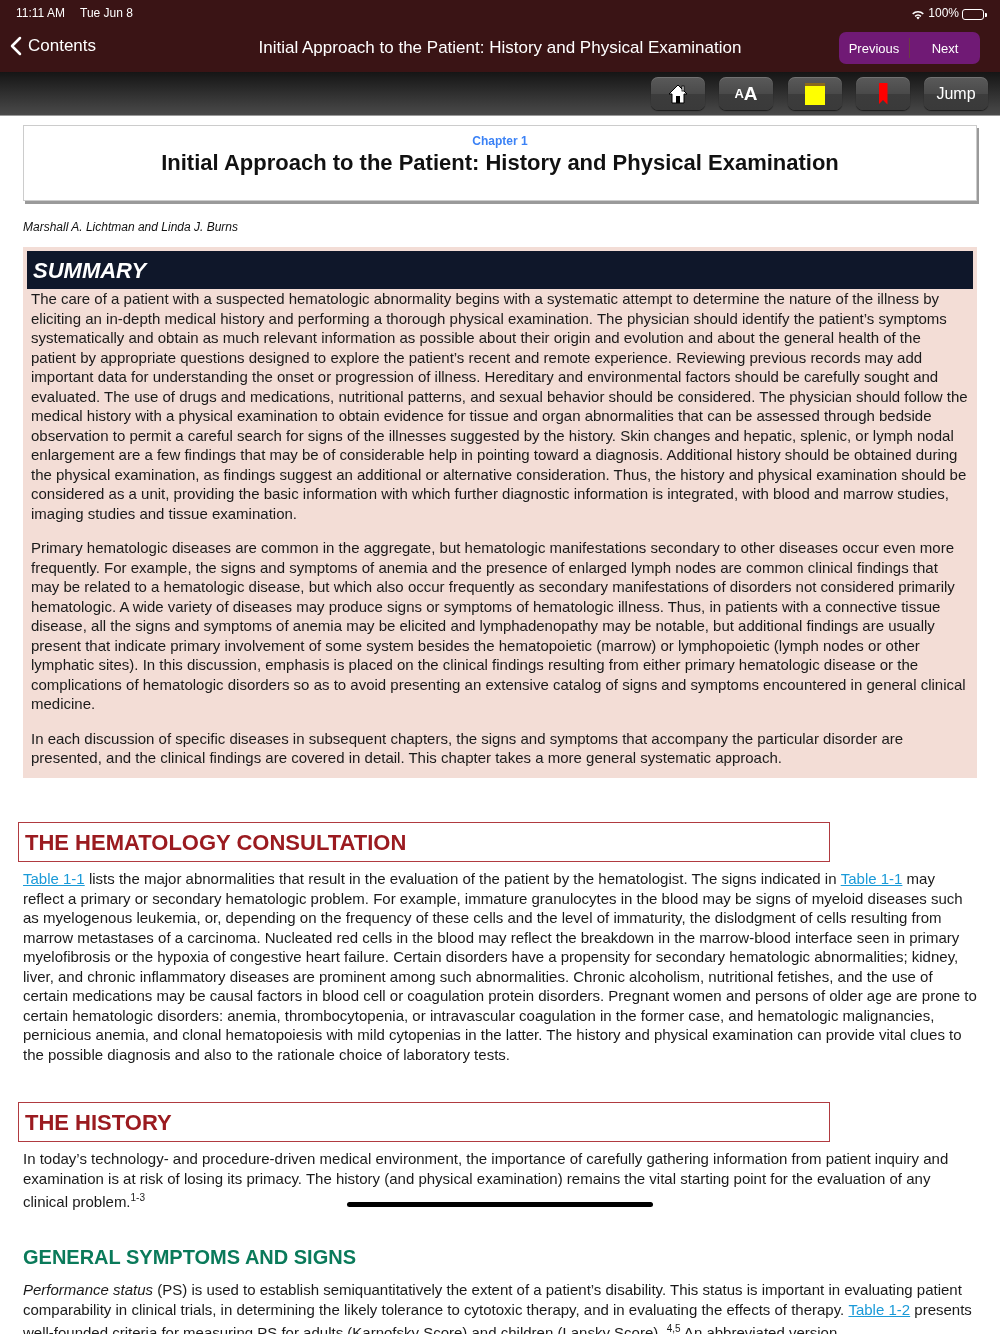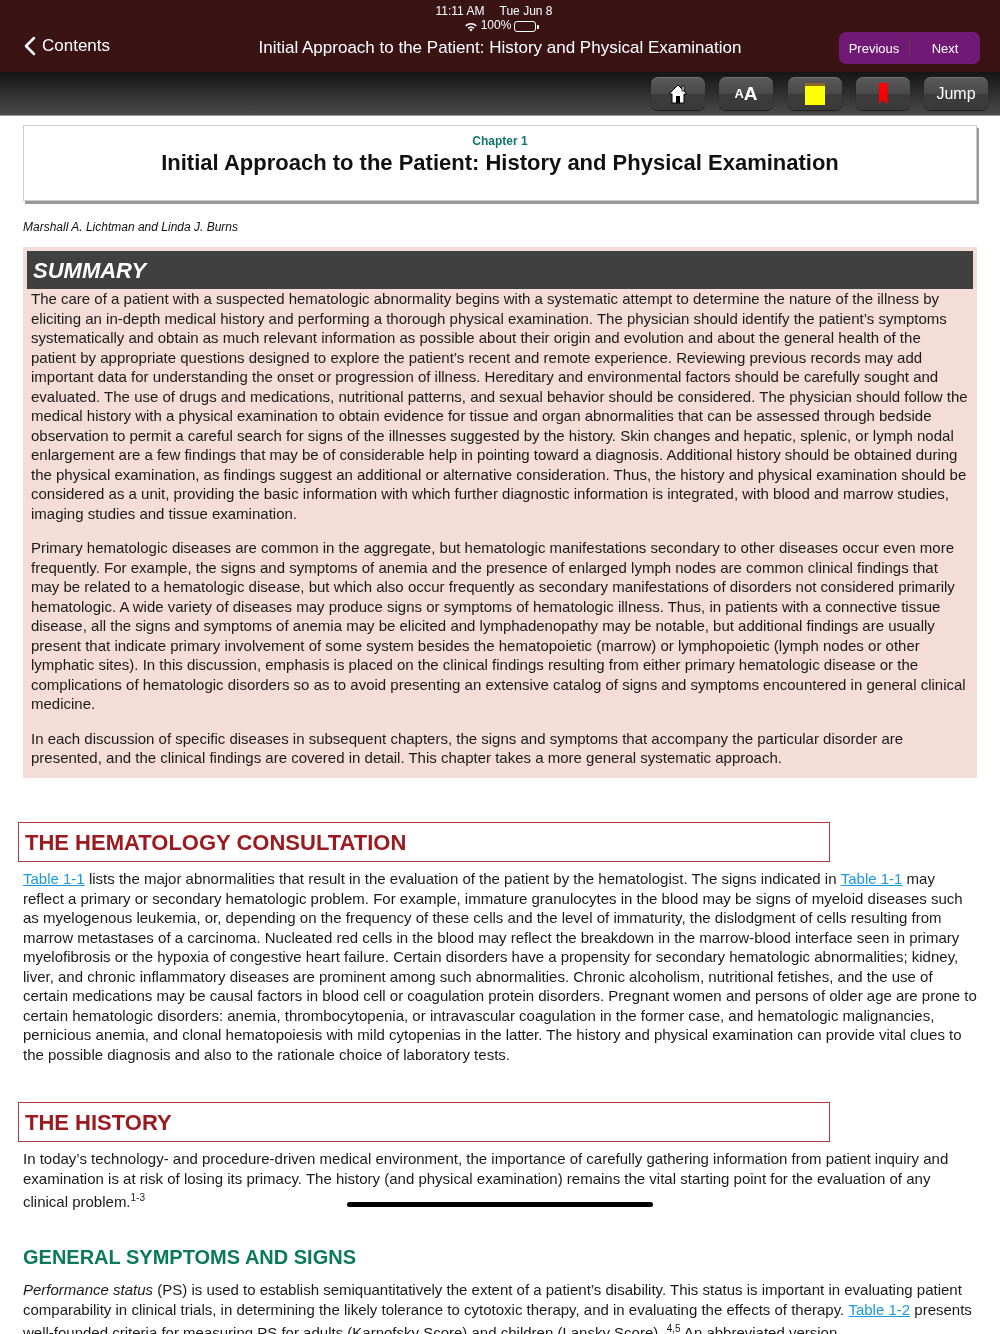--- a/index.html
+++ b/index.html
@@ -1,31 +1,31 @@
 <!DOCTYPE html>
 <html><head>
 <meta charset="utf-8">
 <style>
   * { box-sizing: border-box; margin: 0; padding: 0; }
   html, body { width: 1000px; height: 1334px; overflow: hidden; background: #ffffff; }
   body { font-family: "Liberation Sans", "DejaVu Sans", sans-serif; color: #111; position: relative; }
 
   
   .topbar { position: absolute; left: 0; top: 0; width: 1000px; height: 72px; background: #3a1415; color: #fff; }
-  .status { position: absolute; top: 4px; left: 16px; right: 16px; height: 18px; font-size: 12px; display: flex; justify-content: space-between; align-items: center; flex-direction: column; }
+  .status { position: absolute; top: 4px; left: 16px; right: 16px; height: 18px; font-size: 12px; display: flex; justify-content: space-between; align-items: center; }
   .status .left span { margin-right: 12px; }
   .status .right { display: flex; align-items: flex-end; gap: 3px; }
   .wifi { width: 14px; height: 10px; position: relative; }
   .wifi svg { display: block; }
   .battery { width: 22px; height: 11px; border: 1.5px solid #fff; border-radius: 3px; position: relative; padding: 1px; }
   .battery .fill { width: 100%; height: 100%; background: #fff; border-radius: 1px; }
   .battery::after { content: ""; position: absolute; right: -4px; top: 3px; width: 2px; height: 4px; background: #fff; border-radius: 0 1px 1px 0; }
 
   .nav { position: absolute; top: 30px; left: 0; width: 1000px; height: 36px; }
-  .back { position: absolute; left: 24px; top: 6px; display: flex; align-items: flex-end; gap: 6px; font-size: 17px; color: #fff; cursor: pointer; }
+  .back { position: absolute; left: 10px; top: 6px; display: flex; align-items: flex-end; gap: 6px; font-size: 17px; color: #fff; cursor: pointer; }
   .back .chev { width: 12px; height: 20px; }
   .nav-title { position: absolute; left: 0; right: 0; top: 8px; text-align: center; font-size: 17px; font-weight: 500; color: #fff; pointer-events: none; }
   .seg { position: absolute; right: 20px; top: 2px; width: 141px; height: 32px; background: #701a75; border-radius: 7px; display: flex; align-items: center; font-size: 13px; color: #fff; }
   .seg .item { flex: 1; text-align: center; cursor: pointer; }
   .seg .divider { width: 1px; height: 20px; background: #6a4040; }
 
   
   .toolbar { position: absolute; top: 72px; left: 0; width: 1000px; height: 44px; background: linear-gradient(#151515, #4a4a4a); border-bottom: 1px solid #9a9a9a; }
   .tbtn { position: absolute; top: 5px; width: 54px; height: 33px; border-radius: 7px; background: linear-gradient(#5a5a5a 0%, #4a4a4a 50%, #3c3c3c 51%, #3a3a3a 100%); box-shadow: inset 0 1px 0 rgba(255,255,255,0.15), 0 1px 1px rgba(0,0,0,0.6); display: flex; align-items: center; justify-content: center; cursor: pointer; color: #fff; }
   .tbtn.home { left: 651px; }
@@ -34,28 +34,28 @@
   .tbtn.mark { left: 856px; }
   .tbtn.jump { left: 924px; width: 64px; font-size: 16px; font-weight: 500; }
   .font .small { font-size: 13px; }
   .font .big { font-size: 19px; }
   .note-icon { width: 20px; height: 22px; background: #ffff00; border-top: 3px solid #8a6a1a; }
   .mark-icon { width: 9px; height: 22px; background: #ff0000; clip-path: polygon(0 0, 100% 0, 100% 100%, 50% 80%, 0 100%); }
 
   
   .content { position: absolute; top: 117px; left: 0; width: 1000px; }
   .chapter-box { position: absolute; top: 8px; left: 23px; width: 954px; height: 76px; border: 1px solid #ccc; box-shadow: 2px 3px 0 #9a9a9a; background: #fff; text-align: center; }
-  .chapter-num { color: #0f766e; font-weight: bold; font-size: 12px; margin-top: 8px; }
+  .chapter-num { color: #3b82f6; font-weight: bold; font-size: 12px; margin-top: 8px; }
   .chapter-sub { color: #9b1b20; font-size: 14px; margin-top: 2px; }
   .chapter-title { font-size: 22px; font-weight: bold; color: #111; margin-top: 2px; }
 
   .authors { position: absolute; top: 103px; left: 23px; font-size: 12px; font-style: italic; color: #111; }
 
   .summary { position: absolute; top: 130px; left: 23px; width: 954px; height: 531px; background: #f3ddd6; padding: 4px; }
-  .summary-head { background: #404040; color: #fff; font-size: 22px; font-weight: bold; font-style: italic; height: 38px; padding: 7px 6px 0 6px; }
+  .summary-head { background: #0f172a; color: #fff; font-size: 22px; font-weight: bold; font-style: italic; height: 38px; padding: 7px 6px 0 6px; }
   .summary p { font-size: 15px; line-height: 19.5px; padding: 0 4px; color: #1a1a1a; }
   .summary p + p { margin-top: 15px; }
 
   .section-head { position: absolute; left: 18px; width: 812px; border: 1px solid #b03a40; color: #9b1b20; font-size: 22px; font-weight: bold; height: 40px; padding: 7px 0 0 6px; }
   .body-text { position: absolute; left: 23px; width: 955px; font-size: 15px; line-height: 19.5px; color: #1a1a1a; }
   .link { color: #1a9ad8; text-decoration: underline; cursor: pointer; font-weight: 500; }
   sup { font-size: 10px; }
   .green-head { position: absolute; left: 23px; font-size: 20px; font-weight: bold; color: #0a7a5a; }
   .underline-mark { position: absolute; left: 347px; top: 1202px; width: 306px; height: 5px; background: #000; border-radius: 3px; }
 </style>

